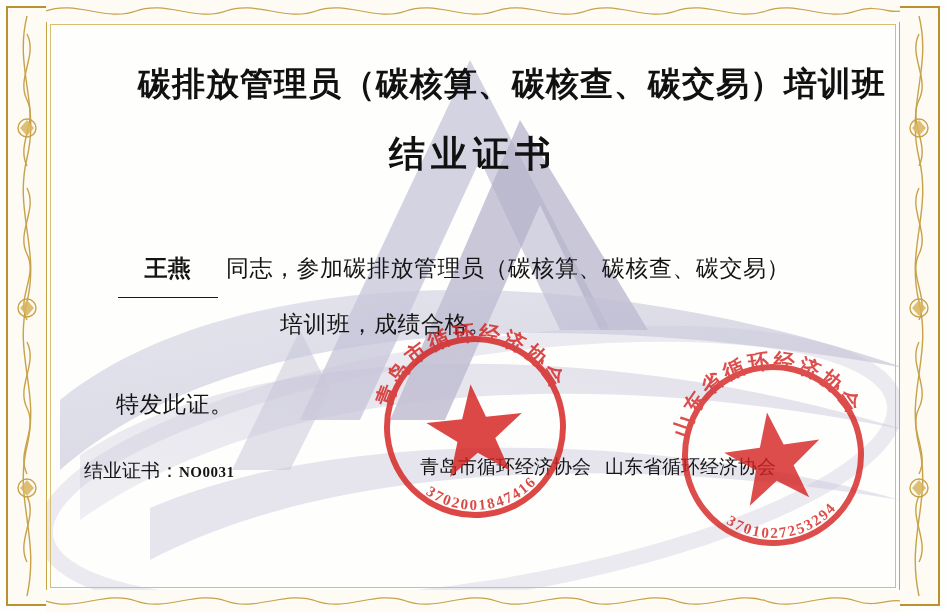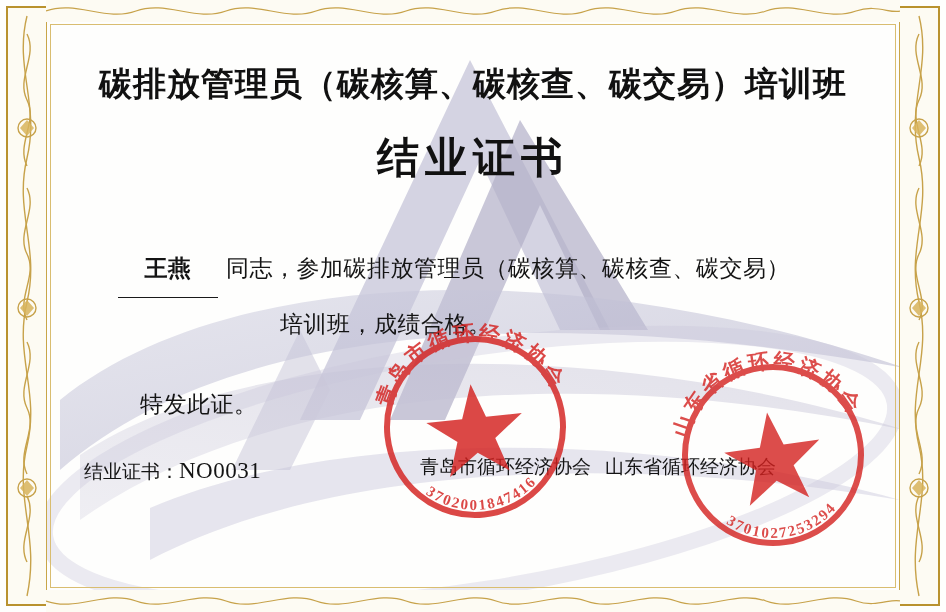--- a/index.html
+++ b/index.html
@@ -79,34 +79,34 @@
   .content {
     position: absolute;
     left: 60px; top: 30px;
     width: 826px; height: 552px;
   }
 
   .title-main {
     position: absolute;
     top: 32px;
     left: 0; right: 0;
-    text-align: center;
+    text-align: right;
     font-size: 33px;
     font-weight: bold;
     letter-spacing: 1px;
     color: #111111;
     font-family: "DejaVu Serif", "Liberation Serif", serif;
   }
 
   .title-sub {
     position: absolute;
     top: 100px;
     left: 0; right: 0;
     text-align: center;
-    font-size: 42px;
+    font-size: 36px;
     font-weight: bold;
     letter-spacing: 6px;
     color: #111111;
     font-family: "DejaVu Serif", "Liberation Serif", serif;
   }
 
   .body-block {
     position: absolute;
     top: 212px;
     left: 24px;
@@ -128,33 +128,33 @@
     padding: 0 6px 1px 6px;
     margin-left: 34px;
     margin-right: 8px;
     font-weight: bold;
   }
   .body-line2 {
     margin-left: 196px;
   }
   .body-line3 {
     margin-top: 26px;
-    margin-left: 56px;
+    margin-left: 32px;
   }
 
   .cert-no {
     position: absolute;
     left: 24px;
     top: 428px;
     font-size: 19px;
     color: #141414;
   }
   .cert-no-value {
-    font-weight: normal;
-    font-size: 23px;
+    font-weight: bold;
+    font-size: 15px;
     letter-spacing: 0.5px;
     font-family: "Liberation Serif", serif;
   }
 
   
   .issuers {
     position: absolute;
     right: 10px;
     top: 424px;
     width: 470px;

